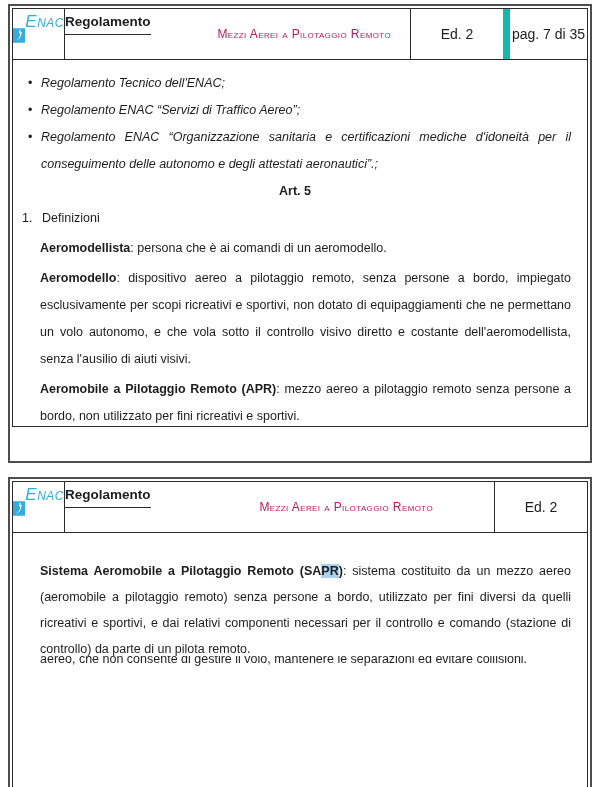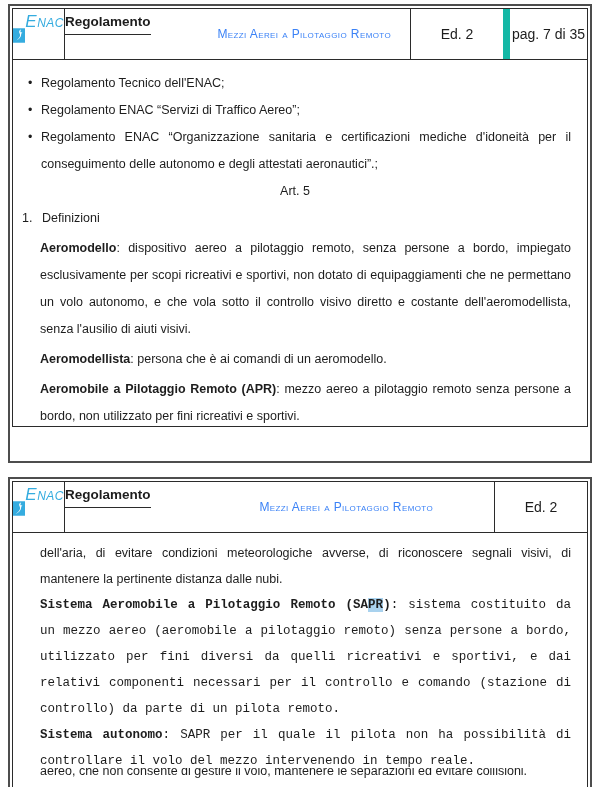--- a/index.html
+++ b/index.html
@@ -28,21 +28,21 @@
   }
   .header-right { flex:1; display:flex; flex-direction:row;gap:48px; }
   .title-row {
     height:26px; border-bottom:1px solid #2b2b2b;
     display:flex; align-items:center; justify-content:center;
     font-weight:bold; font-size:13.5px;
   }
   .sub-row { flex:1; display:flex; }
   .doc-title-cell {
     flex:1; display:flex; align-items:center; justify-content:center;
-    font-variant:small-caps; font-size:12px; letter-spacing:0.4px; color:#3b82f6;
+    font-variant:small-caps; font-size:12px; letter-spacing:0.4px; color:#be185d;
   }
   .ed-cell {
     width:93px; border-left:1px solid #2b2b2b;
     display:flex; align-items:center; justify-content:center; font-size:14px;
   }
   .pag-cell {
     width:84px; border-left:7px solid #14b8a6;
     display:flex; align-items:center; justify-content:center; font-size:14px;
   }
 
@@ -50,30 +50,30 @@
   .doc-body {
     border:1px solid #2b2b2b; border-top:none;
     font-size:12.5px; line-height:27px; text-align:justify;
     padding:10px 16px 0 6px; overflow:hidden;
   }
   .page-1 .doc-body { height:367px; }
   .page-2 .doc-body { height:330px; line-height:26px; padding-top:7px; }
 
   .bullet-item { display:flex; }
   .bullet-marker { width:22px; flex:0 0 22px; text-align:left; padding-left:9px; }
-  .bullet-text { flex:1; text-align:justify; }
+  .bullet-text { flex:1; text-align:justify;font-style:italic; }
 
-  .art-heading  { text-align:center; font-weight:normal; }
+  .art-heading  { text-align:center; font-weight:bold; }
   .art-subtitle { text-align:center; font-style:italic; }
 
   .num-item { display:flex; }
   .num-marker { width:23px; flex:0 0 23px; padding-left:3px; }
 
   .def { margin-left:21px; margin-top:3px; }
-  .page-2 .def { margin-top:0;font-family:Liberation Mono, monospace; }
+  .page-2 .def { margin-top:18px; }
   .continuation { margin-left:21px; }
   .hl { background:#a9d2ee; }
 
   .clip-wrap { height:16px; overflow:hidden; margin-top:-6px; }
   .clip-inner { margin-top:-10px; margin-left:21px; }
 </style>
 </head>
 <body>
 
 <div id="screen">
@@ -111,23 +111,23 @@
         <span class="bullet-text">Regolamento ENAC “Organizzazione sanitaria e certificazioni mediche d'idoneità per il conseguimento delle autonomo e degli attestati aeronautici”.;</span>
       </div>
 
       <div class="art-heading">Art. 5</div>
 
       <div class="num-item">
         <span class="num-marker">1.</span>
         <span>Definizioni</span>
       </div>
 
+      <p class="def"><b>Aeromodellista</b><b class="hl"></b><b></b><span>: persona che è ai comandi di un aeromodello.</span></p>
+
       <p class="def"><b>Aeromodello</b><b class="hl"></b><b></b><span>: dispositivo aereo a pilotaggio remoto, senza persone a bordo, impiegato esclusivamente per scopi ricreativi e sportivi, non dotato di equipaggiamenti che ne permettano un volo autonomo, e che vola sotto il controllo visivo diretto e costante dell'aeromodellista, senza l'ausilio di aiuti visivi.</span></p>
-
-      <p class="def"><b>Aeromodellista</b><b class="hl"></b><b></b><span>: persona che è ai comandi di un aeromodello.</span></p>
 
       <p class="def"><b>Aeromobile a Pilotaggio Remoto (APR)</b><b class="hl"></b><b></b><span>: mezzo aereo a pilotaggio remoto senza persone a bordo, non utilizzato per fini ricreativi e sportivi.</span></p>
     </div>
   </div>
 
   <div class="page page-2">
     <div class="doc-header">
       <div class="logo-cell">
         <svg class="logo-square" viewBox="0 0 40 47" xmlns="http://www.w3.org/2000/svg">
           <rect x="0" y="0" width="40" height="47" fill="#35acdf"></rect>
@@ -138,25 +138,23 @@
       <div class="header-right">
         <div class="title-row">Regolamento</div>
         <div class="sub-row">
           <div class="doc-title-cell">Mezzi Aerei a Pilotaggio Remoto</div>
           <div class="ed-cell">Ed. 2</div>
         </div>
       </div>
     </div>
 
     <div class="doc-body">
-      <p class="continuation">dell'aria, di evitare condizioni meteorologiche avverse, di riconoscere segnali visivi, di mantenere la pertinente distanza dalle nubi.</p>
 
       <p class="def"><b>Sistema Aeromobile a Pilotaggio Remoto (SA</b><b class="hl">PR</b><b>)</b><span>: sistema costituito da un mezzo aereo (aeromobile a pilotaggio remoto) senza persone a bordo, utilizzato per fini diversi da quelli ricreativi e sportivi, e dai relativi componenti necessari per il controllo e comando (stazione di controllo) da parte di un pilota remoto.</span></p>
 
-      <p class="def"><b>Sistema autonomo</b><b class="hl"></b><b></b><span>: SAPR per il quale il pilota non ha possibilità di controllare il volo del mezzo intervenendo in tempo reale.</span></p>
 
       <div class="clip-wrap">
         <div class="clip-inner">aereo, che non consente di gestire il volo, mantenere le separazioni ed evitare collisioni.</div>
       </div>
     </div>
   </div>
 
 </div>
 
 </body></html>

